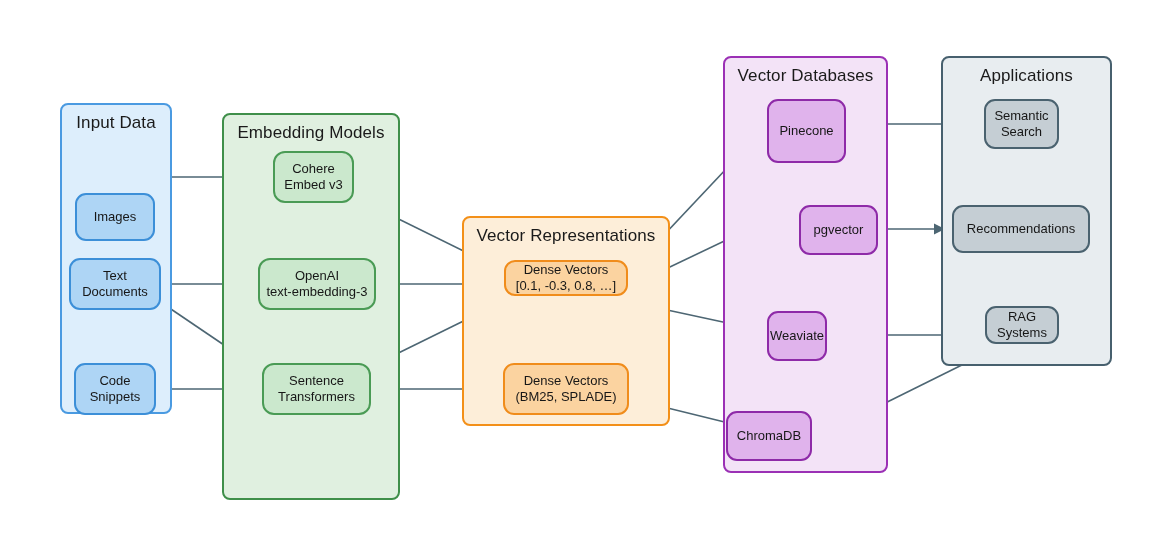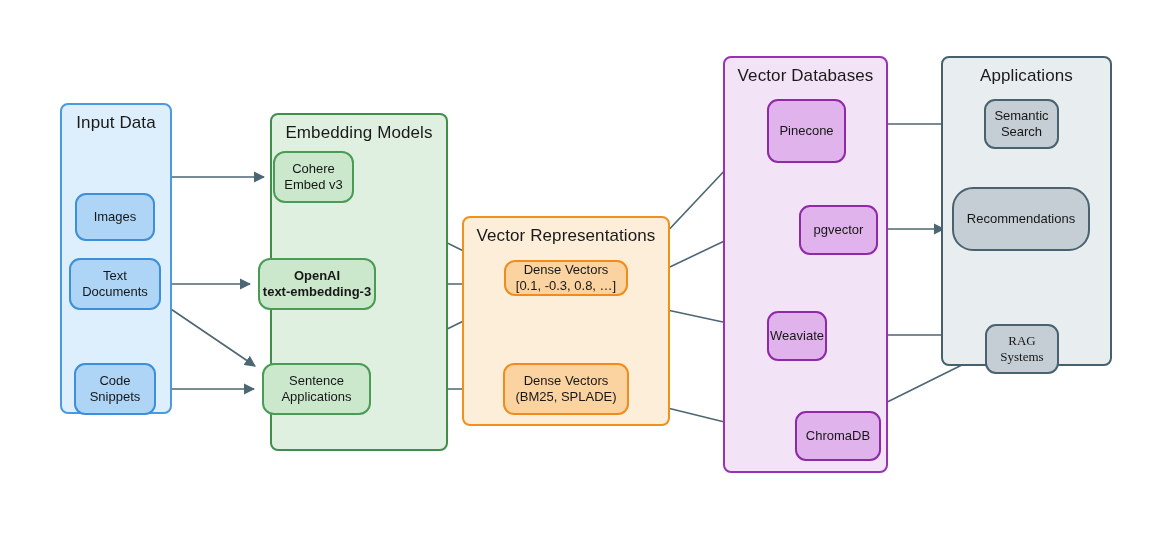--- a/index.html
+++ b/index.html
@@ -105,21 +105,21 @@
         <path d="M 848,229 L 944,229" fill="none" stroke="#4d6673" stroke-width="1.6" marker-end="url(#arrow)"></path>
         <path d="M 849,335 L 977,335" fill="none" stroke="#4d6673" stroke-width="1.6" marker-end="url(#arrow)"></path>
         <path d="M 853,419 L 978,357" fill="none" stroke="#4d6673" stroke-width="1.6" marker-end="url(#arrow)"></path>
       </g>
   </svg>
 
   <div id="cluster-layer">
       <div class="cluster c-input" style="left: 60px; top: 103px; width: 112px; height: 311px;">
         <div class="cluster-title" style="top: 8px;">Input Data</div>
       </div>
-      <div class="cluster c-embed" style="left: 222px; top: 113px; width: 178px; height: 338px; margin-left: 48px;">
+      <div class="cluster c-embed" style="left: 222px; top: 113px; width: 178px; height: 387px;">
         <div class="cluster-title" style="top: 8px;">Embedding Models</div>
       </div>
       <div class="cluster c-vec" style="left: 462px; top: 216px; width: 208px; height: 210px;">
         <div class="cluster-title" style="top: 8px;">Vector Representations</div>
       </div>
       <div class="cluster c-db" style="left: 723px; top: 56px; width: 165px; height: 417px;">
         <div class="cluster-title" style="top: 8px;">Vector Databases</div>
       </div>
       <div class="cluster c-app" style="left: 941px; top: 56px; width: 171px; height: 310px;">
         <div class="cluster-title" style="top: 8px;">Applications</div>
@@ -127,32 +127,32 @@
     </div>
 
   <div id="node-layer">
       <div class="node n-input" style="left: 75px; top: 153px; width: 80px; height: 48px; margin-top: 40px;">Images</div>
       <div class="node n-input" style="left: 69px; top: 258px; width: 92px; height: 52px;">Text
 Documents</div>
       <div class="node n-input" style="left: 74px; top: 363px; width: 82px; height: 52px;">Code
 Snippets</div>
       <div class="node n-embed" style="left: 273px; top: 151px; width: 81px; height: 52px;">Cohere
 Embed v3</div>
-      <div class="node n-embed" style="left: 258px; top: 258px; width: 118px; height: 52px; font-weight: bold;">OpenAI
+      <div class="node n-embed" style="left: 258px; top: 258px; width: 118px; height: 52px;">OpenAI
 text-embedding-3</div>
       <div class="node n-embed" style="left: 262px; top: 363px; width: 109px; height: 52px;">Sentence
-Applications</div>
+Transformers</div>
       <div class="node n-vec" style="left: 504px; top: 260px; width: 124px; height: 36px;">Dense Vectors
 [0.1, -0.3, 0.8, …]</div>
       <div class="node n-vec" style="left: 503px; top: 363px; width: 126px; height: 52px;">Dense Vectors
 (BM25, SPLADE)</div>
       <div class="node n-db" style="left: 767px; top: 99px; width: 79px; height: 64px;">Pinecone</div>
       <div class="node n-db" style="left: 767px; top: 205px; width: 79px; height: 50px; margin-left: 32px;">pgvector</div>
       <div class="node n-db" style="left: 767px; top: 311px; width: 60px; height: 50px;">Weaviate</div>
-      <div class="node n-db" style="left: 795px; top: 411px; width: 86px; height: 50px;">ChromaDB</div>
+      <div class="node n-db" style="left: 726px; top: 411px; width: 86px; height: 50px;">ChromaDB</div>
       <div class="node n-app" style="left: 984px; top: 99px; width: 75px; height: 50px;">Semantic
 Search</div>
-      <div class="node n-app" style="left: 952px; top: 187px; width: 138px; height: 64px; border-radius: 21px;">Recommendations</div>
-      <div class="node n-app" style="left: 985px; top: 324px; width: 74px; height: 50px; font-family: Liberation Serif, serif;">RAG
+      <div class="node n-app" style="left: 952px; top: 205px; width: 138px; height: 48px;">Recommendations</div>
+      <div class="node n-app" style="left: 985px; top: 306px; width: 74px; height: 38px;">RAG
 Systems</div>
     </div>
 
 </div>
 
 </body></html>

